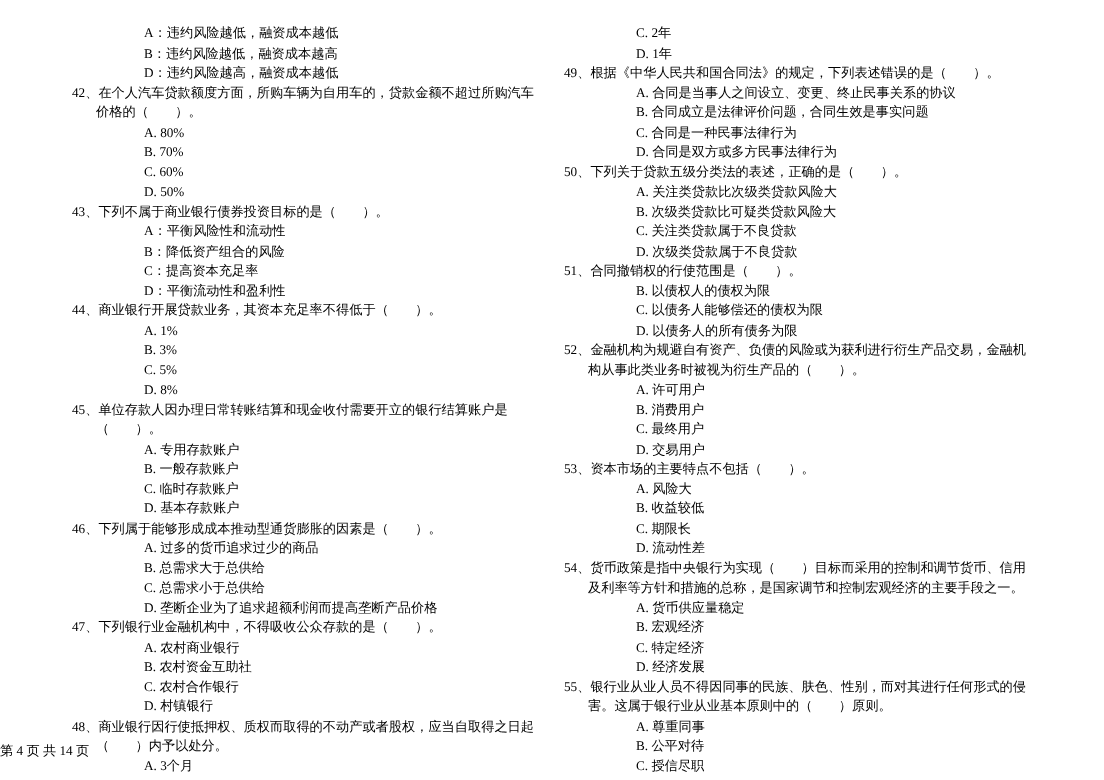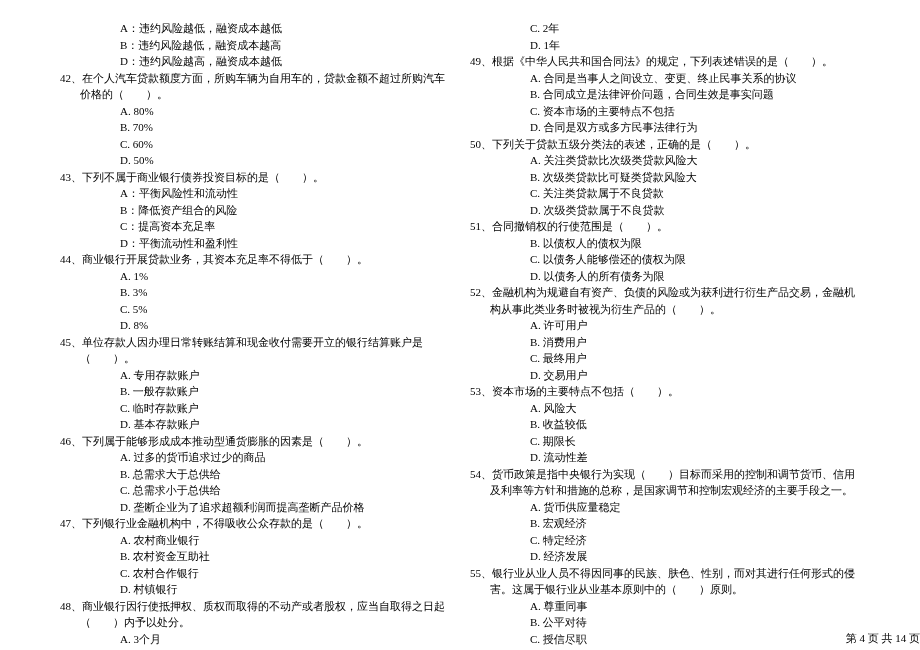--- a/index.html
+++ b/index.html
@@ -24,23 +24,23 @@
   }
   .opt {
     padding-left: 60px;
   }
   .q {
     padding-left: 20px;
     text-indent: -20px;
   }
   .footer {
     position: absolute;
-    bottom: 4px;
+    bottom: 16px;
     width: 100%;
-    text-align: right;
+    text-align: left;
     font-size: 11px;
   }
 </style>
 </head>
 <body>
 
 <div class="page">
   <div class="col">
     <div class="opt">A：违约风险越低，融资成本越低</div>
     <div class="opt">B：违约风险越低，融资成本越高</div>
@@ -87,21 +87,21 @@
 
   </div>
 
   <div class="col">
     <div class="opt">C. 2年</div>
     <div class="opt">D. 1年</div>
 
     <div class="q">49、根据《中华人民共和国合同法》的规定，下列表述错误的是（　　）。</div>
     <div class="opt">A. 合同是当事人之间设立、变更、终止民事关系的协议</div>
     <div class="opt">B. 合同成立是法律评价问题，合同生效是事实问题</div>
-    <div class="opt">C. 资本市场的主要特点不包括</div>
+    <div class="opt">C. 合同是一种民事法律行为</div>
     <div class="opt">D. 合同是双方或多方民事法律行为</div>
 
     <div class="q">50、下列关于贷款五级分类法的表述，正确的是（　　）。</div>
     <div class="opt">A. 关注类贷款比次级类贷款风险大</div>
     <div class="opt">B. 次级类贷款比可疑类贷款风险大</div>
     <div class="opt">C. 关注类贷款属于不良贷款</div>
     <div class="opt">D. 次级类贷款属于不良贷款</div>
 
     <div class="q">51、合同撤销权的行使范围是（　　）。</div>
     <div class="opt">B. 以债权人的债权为限</div>

